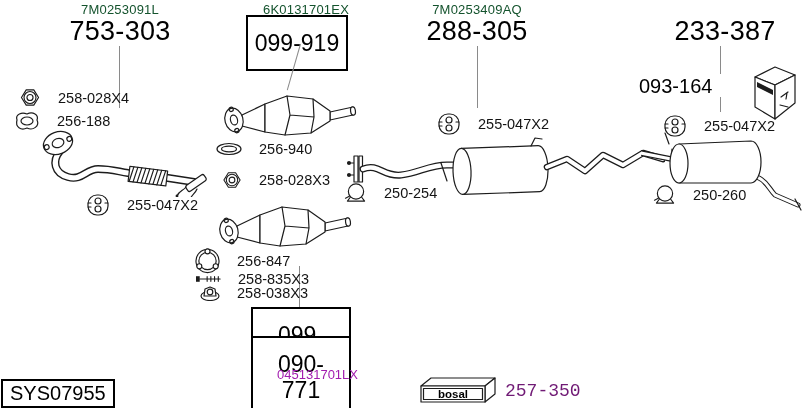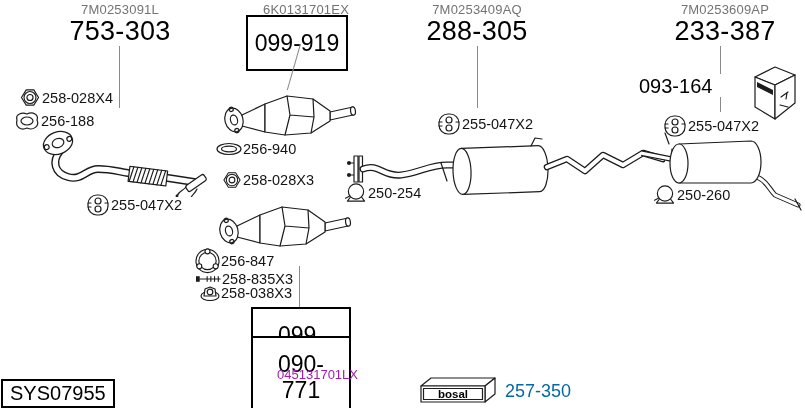--- a/index.html
+++ b/index.html
@@ -1,49 +1,48 @@
 <!DOCTYPE html>
 <html><head>
 <meta charset="utf-8">
 <style>
   html,body{margin:0;padding:0;background:#fff;}
   .canvas{position:relative;width:805px;height:408px;background:#ffffff;
           font-family:"Liberation Sans",sans-serif;color:#1a1a1a;overflow:hidden;}
   .abs{position:absolute;}
-  .ref{font-size:13px;color:#737373;width:160px;text-align:center;letter-spacing:.2px;}
+  .ref{font-size:13px;color:#14532d;width:160px;text-align:center;letter-spacing:.2px;}
   .part{font-size:27px;color:#000;width:160px;text-align:center;letter-spacing:.3px;}
   .part-sub{font-size:20px;color:#000;width:160px;text-align:left;}
   .pboxwrap{width:160px;text-align:center;}
   .pbox{display:inline-block;border:2px solid #000;padding:13px 7px;font-size:23px;
         line-height:26px;color:#000;background:#fff;}
   .pboxwrap2{width:100px;text-align:center;}
   .vline{width:1px;background:#8a8a8a;}
   .dline{width:1px;background:#8a8a8a;transform-origin:top center;}
-  .lrow{display:flex;align-items:center;gap:0;font-size:14.5px;white-space:nowrap;color:#141414;}
+  .lrow{display:flex;align-items:center;gap:16px;font-size:14.5px;white-space:nowrap;color:#141414;}
   .lrow svg{flex:none;display:block;}
   .refsm{font-size:13px;color:#a21caf;width:120px;text-align:right;}
   .sysbox{display:inline-block;border:2px solid #000;padding:1px 7px;font-size:20px;
           line-height:23px;color:#000;background:#fff;}
-  .kitpart{font-size:18px;color:#0369a1;}
+  .kitpart{font-size:18px;color:#701a75;font-family:Liberation Mono, monospace;}
   
   .s{stroke:#1c1c1c;fill:none;stroke-width:1.2;stroke-linecap:round;stroke-linejoin:round;}
   .sw{stroke:#1c1c1c;fill:#ffffff;stroke-width:1.2;stroke-linejoin:round;}
   .sf{fill:#1c1c1c;stroke:none;}
   .pipeO{stroke:#1c1c1c;fill:none;stroke-linecap:round;stroke-linejoin:round;}
   .pipeI{stroke:#ffffff;fill:none;stroke-linecap:round;stroke-linejoin:round;}
 </style>
 </head>
 <body>
 
 <div class="canvas">
 
   <div class="abs ref" style="left:40px;top:2px">7M0253091L</div>
   <div class="abs ref" style="left:226px;top:2px">6K0131701EX</div>
   <div class="abs ref" style="left:397px;top:2px">7M0253409AQ</div>
-  <div class="abs ref" style="left:645px;top:2px">7M0253609AP</div>
 
   <div class="abs part" style="left:40px;top:16px">753-303</div>
   <div class="abs pboxwrap" style="left:217px;top:15px">
     <span class="pbox">099-919</span>
   </div>
   <div class="abs part" style="left:397px;top:16px">288-305</div>
   <div class="abs part" style="left:645px;top:16px">233-387</div>
   <div class="abs part-sub" style="left:639px;top:75px">093-164</div>
 
   <div class="abs vline" style="left:119px;top:46px;height:62px"></div>

